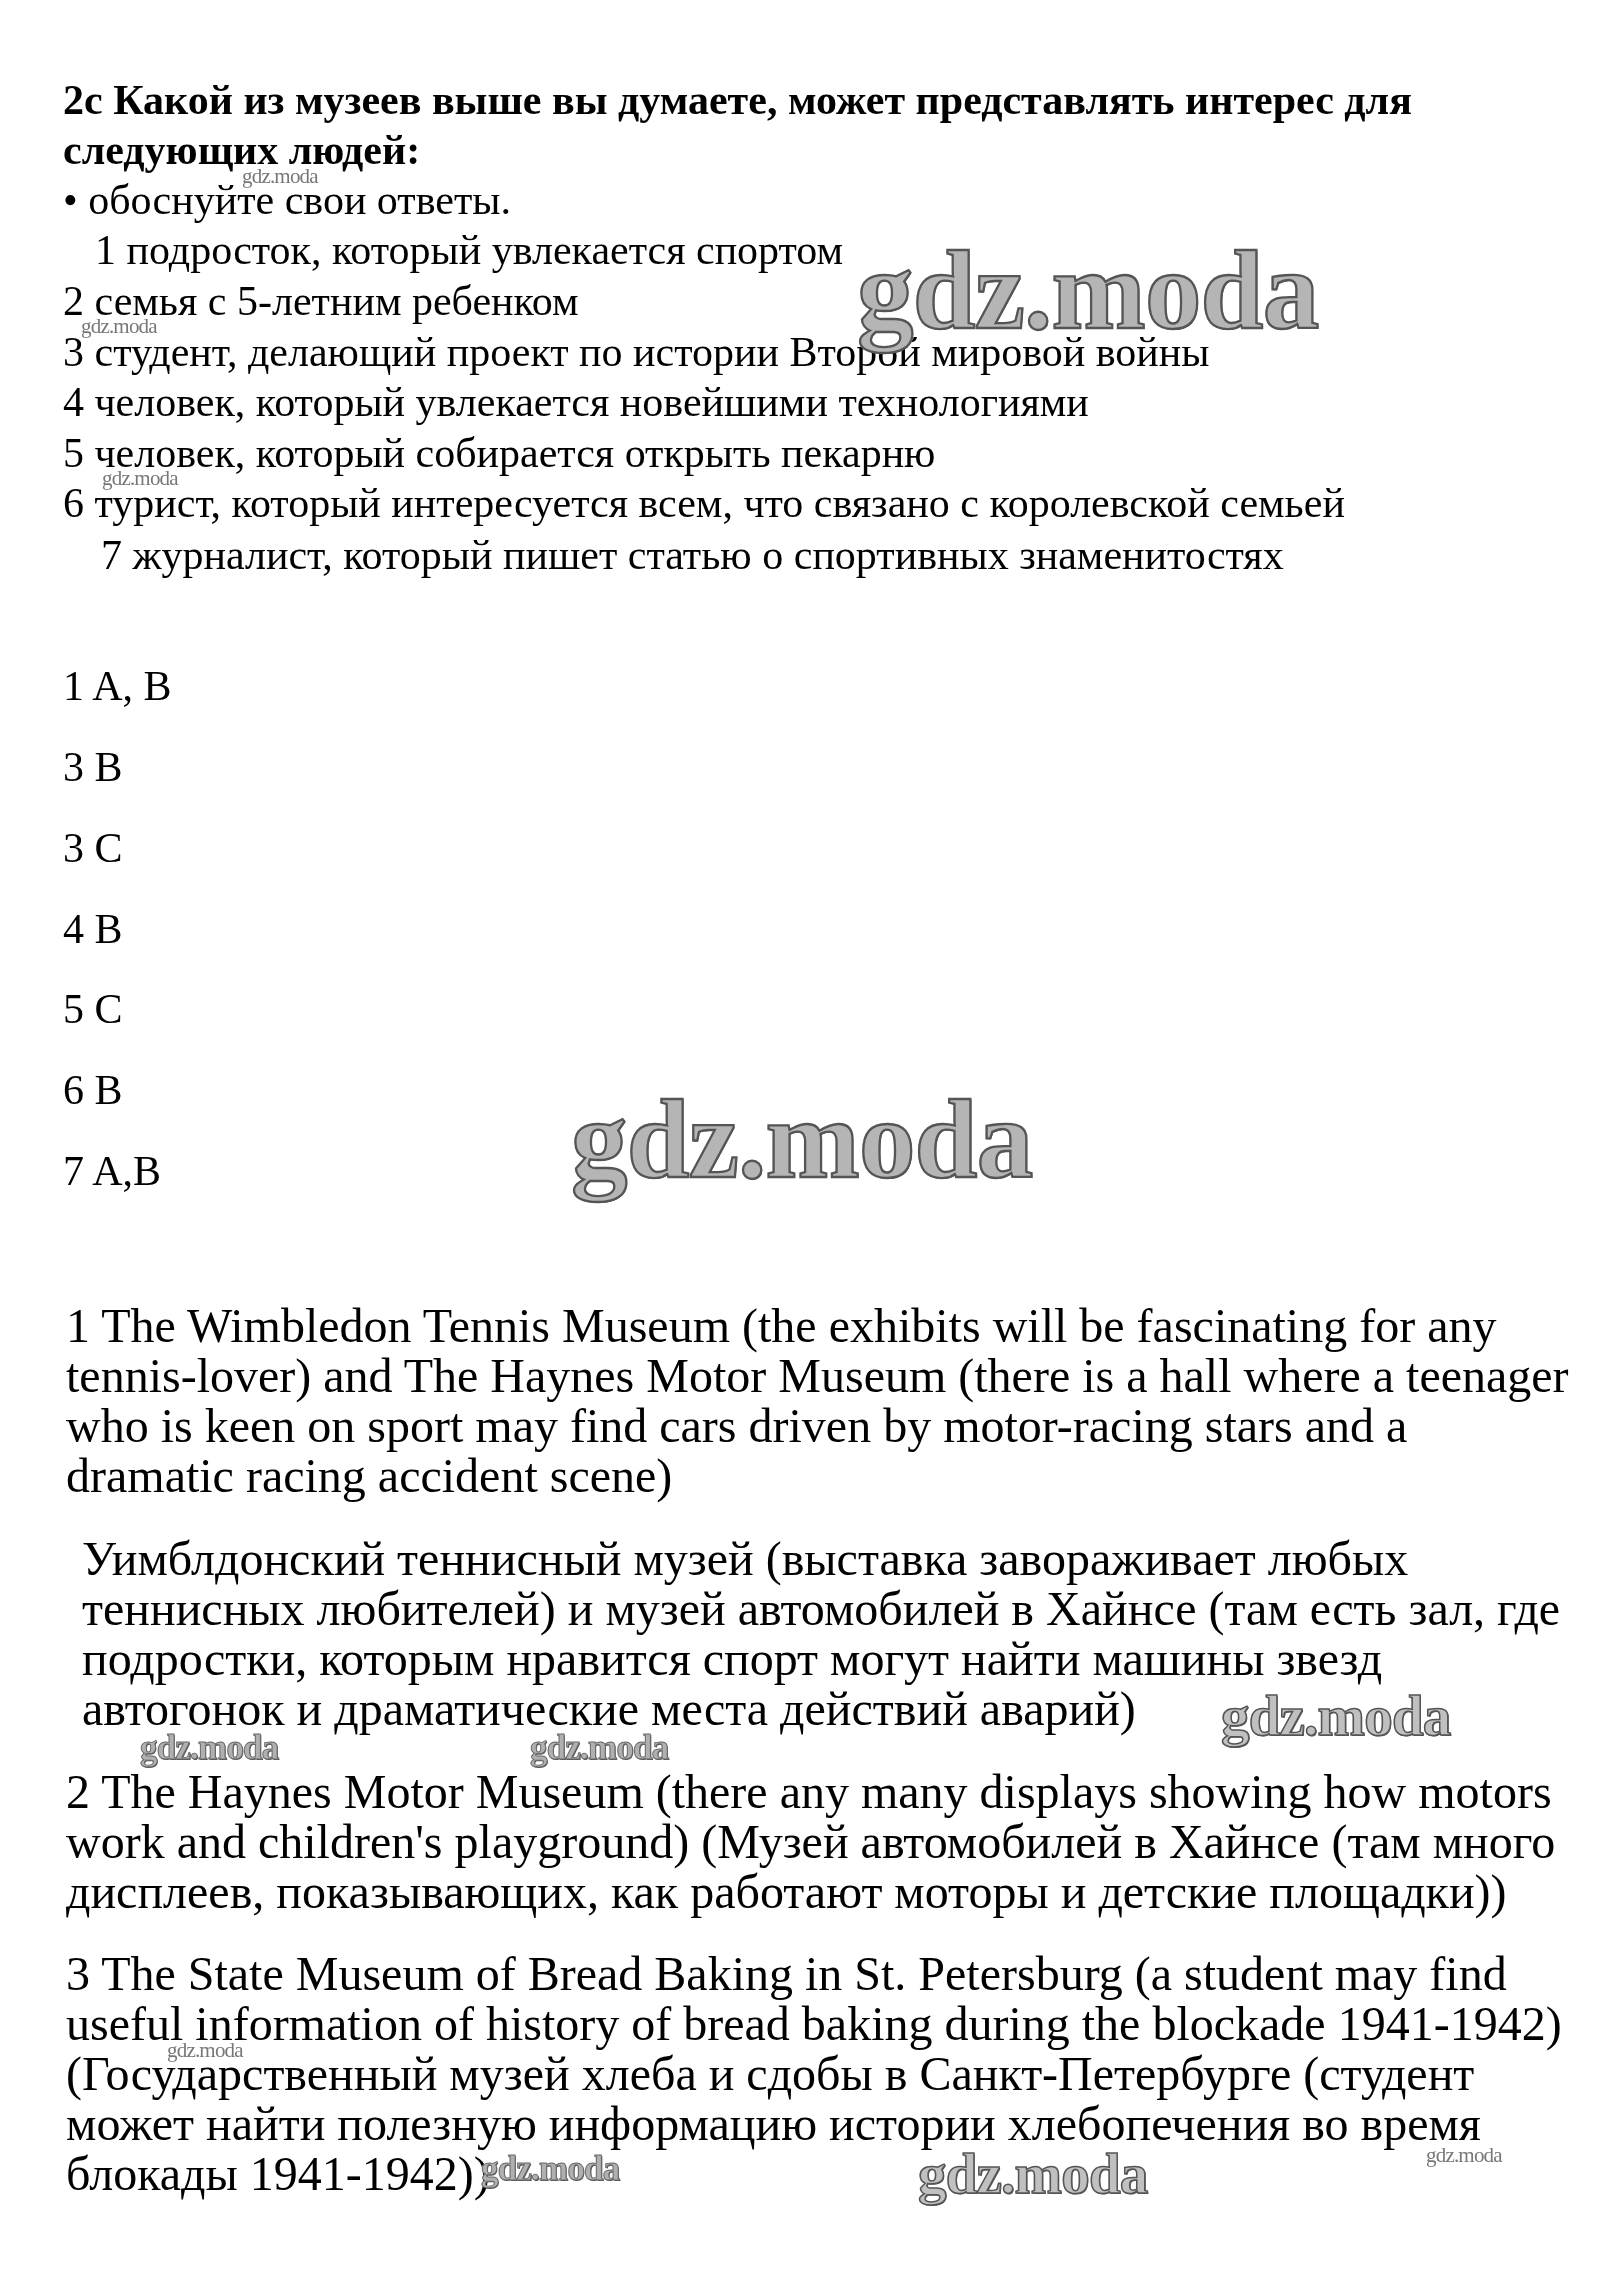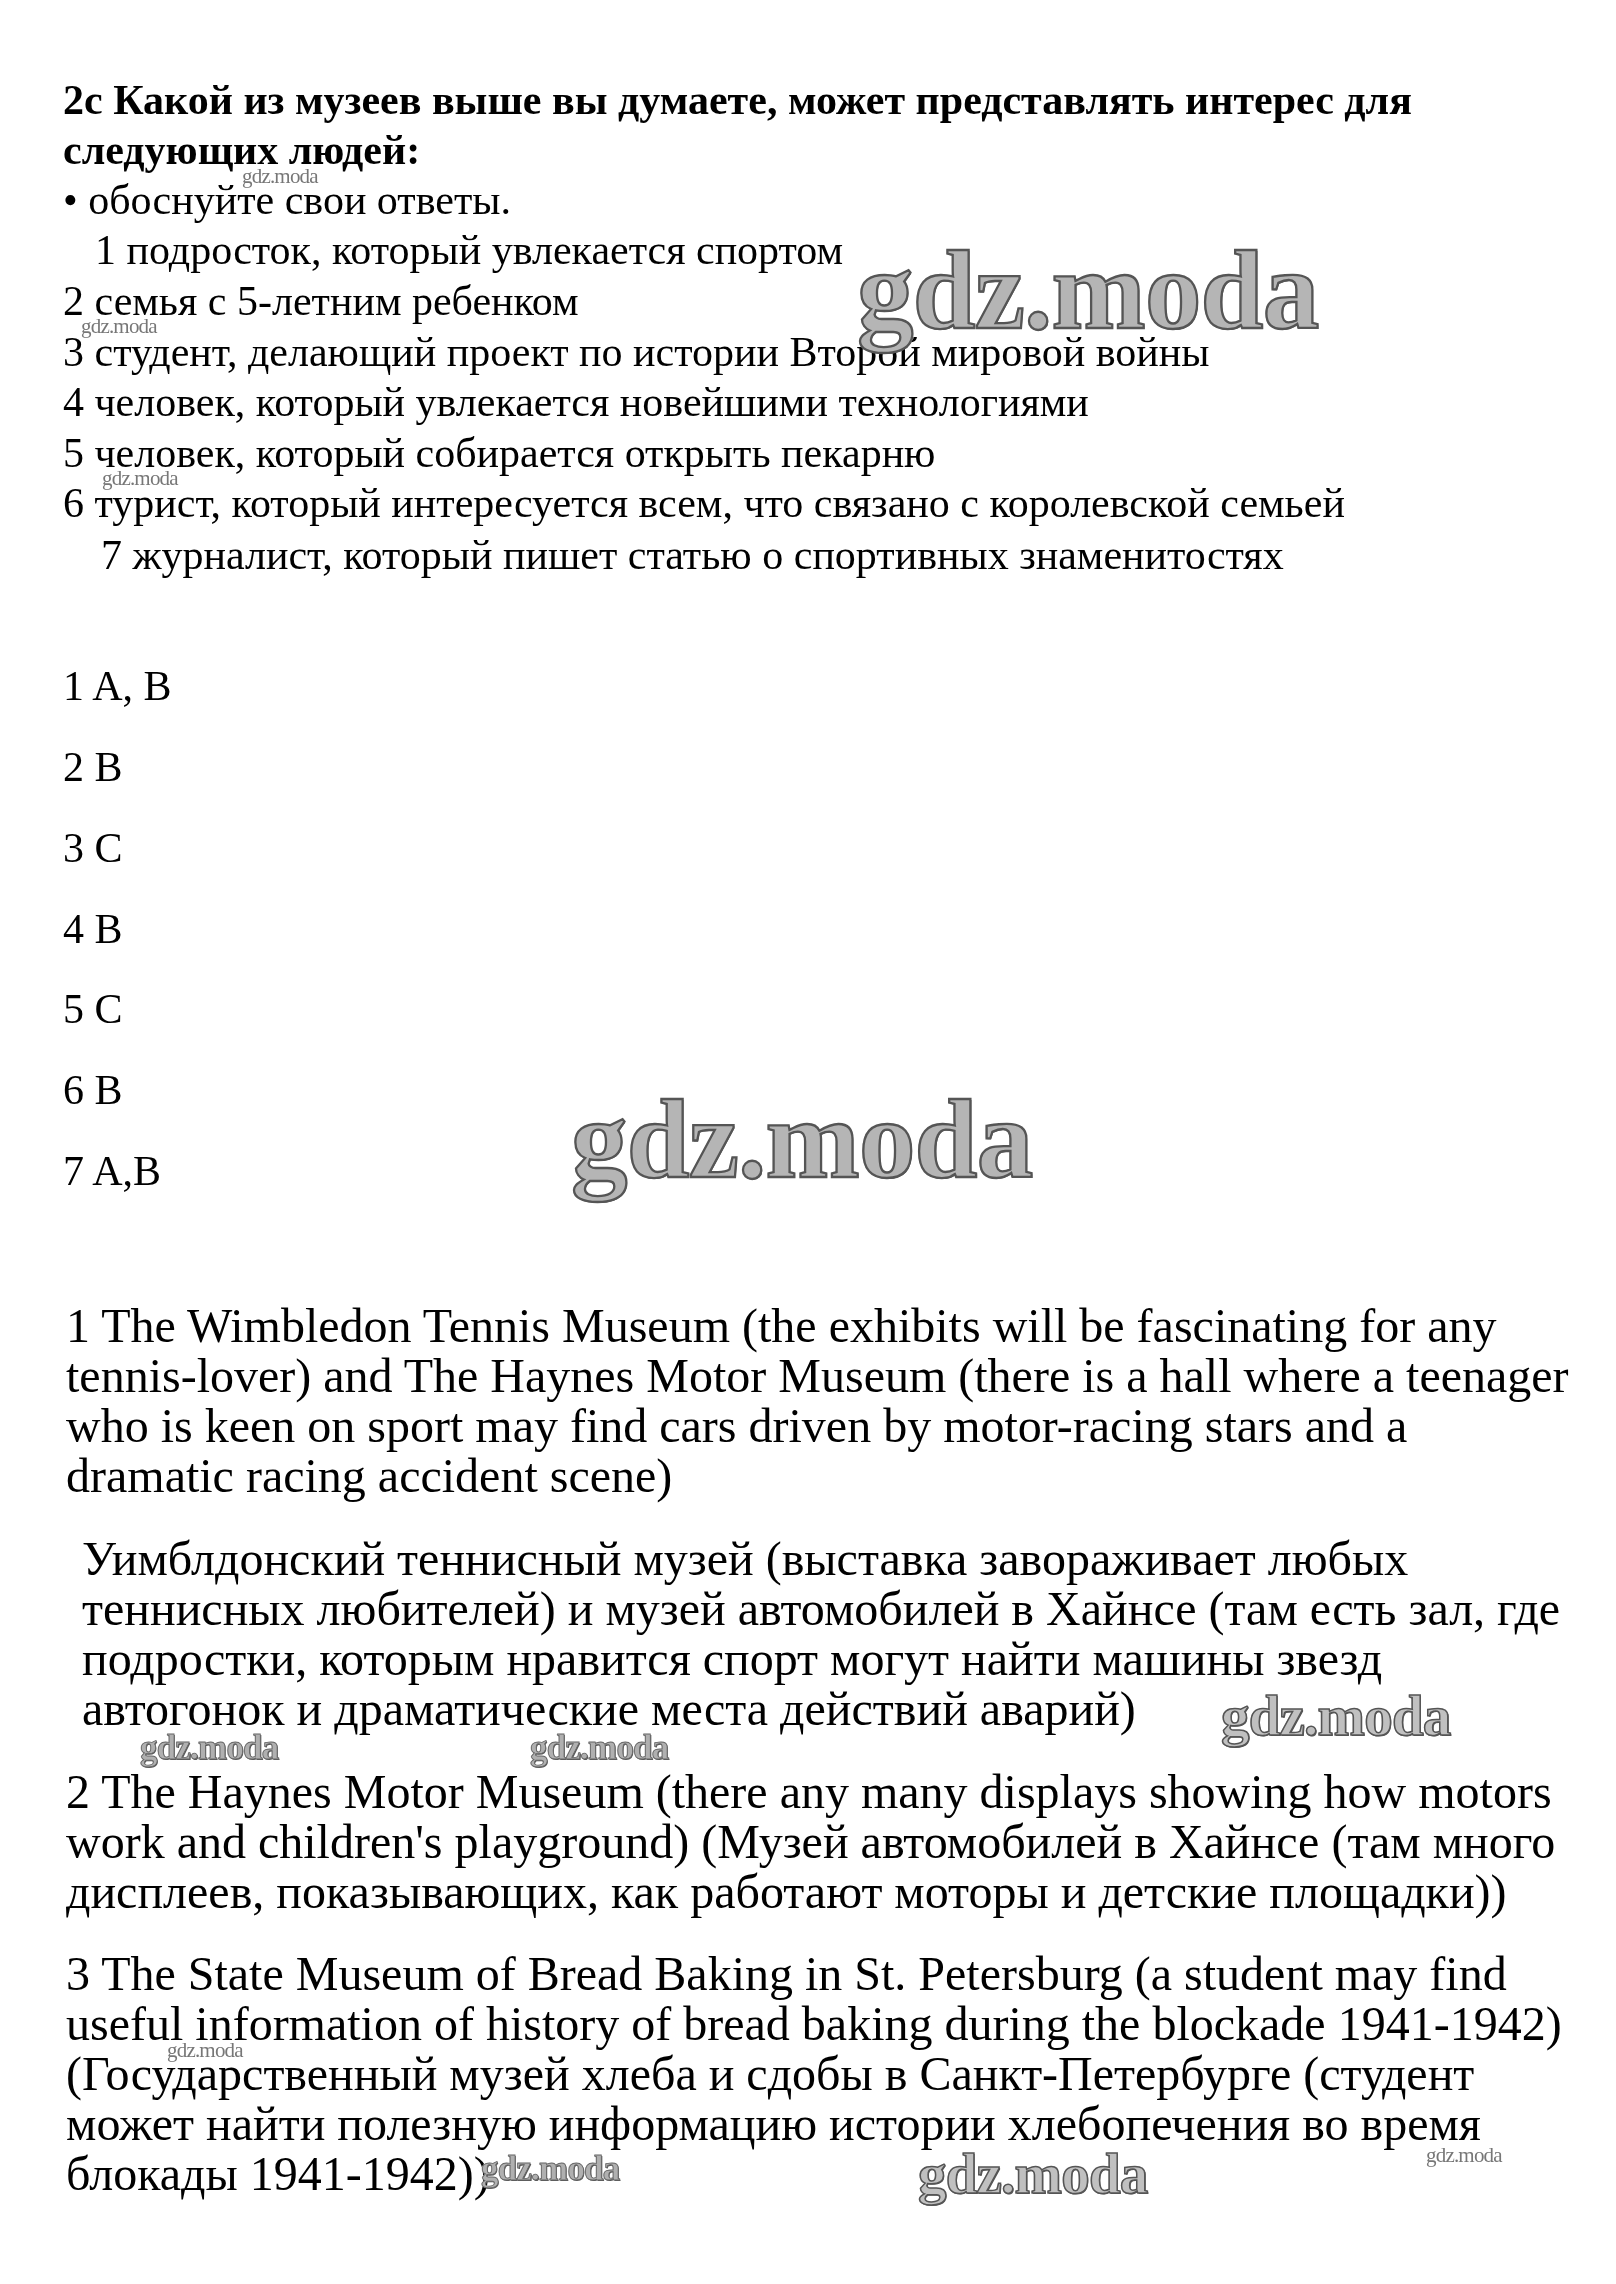--- a/index.html
+++ b/index.html
@@ -41,21 +41,21 @@
 
   <div class="line" style="top:225px;margin-left:32px;">1 подросток, который увлекается спортом</div>
   <div class="line" style="top:276px;">2 семья с 5-летним ребенком</div>
   <div class="line" style="top:327px;">3 студент, делающий проект по истории Второй мировой войны</div>
   <div class="line" style="top:377px;">4 человек, который увлекается новейшими технологиями</div>
   <div class="line" style="top:428px;">5 человек, который собирается открыть пекарню</div>
   <div class="line" style="top:478px;">6 турист, который интересуется всем, что связано с королевской семьей</div>
   <div class="line" style="top:530px;margin-left:38px;">7 журналист, который пишет статью о спортивных знаменитостях</div>
 
   <div class="line" style="top:661px;">1 A, B</div>
-  <div class="line" style="top:742px;">2 B</div>
+  <div class="line" style="top:742px;">3 B</div>
   <div class="line" style="top:823px;">3 C</div>
   <div class="line" style="top:904px;">4 B</div>
   <div class="line" style="top:984px;">5 C</div>
   <div class="line" style="top:1065px;">6 B</div>
   <div class="line" style="top:1146px;">7 A,B</div>
 
   <div class="para" style="top:1301px;">1 The Wimbledon Tennis Museum (the exhibits will be fascinating for any tennis-lover) and The Haynes Motor Museum (there is a hall where a teenager who is keen on sport may find cars driven by motor-racing stars and a dramatic racing accident scene)</div>
   <div class="para" style="top:1534px;margin-left:16px;">Уимблдонский теннисный музей (выставка завораживает любых теннисных любителей) и музей автомобилей в Хайнсе (там есть зал, где подростки, которым нравится спорт могут найти машины звезд автогонок и драматические места действий аварий)</div>
   <div class="para" style="top:1767px;">2 The Haynes Motor Museum (there any many displays showing how motors work and children's playground) (Музей автомобилей в Хайнсе (там много дисплеев, показывающих, как работают моторы и детские площадки))</div>
   <div class="para" style="top:1949px;">3 The State Museum of Bread Baking in St. Petersburg (a student may find useful information of history of bread baking during the blockade 1941-1942) (Государственный музей хлеба и сдобы в Санкт-Петербурге (студент может найти полезную информацию истории хлебопечения во время блокады 1941-1942))</div>

